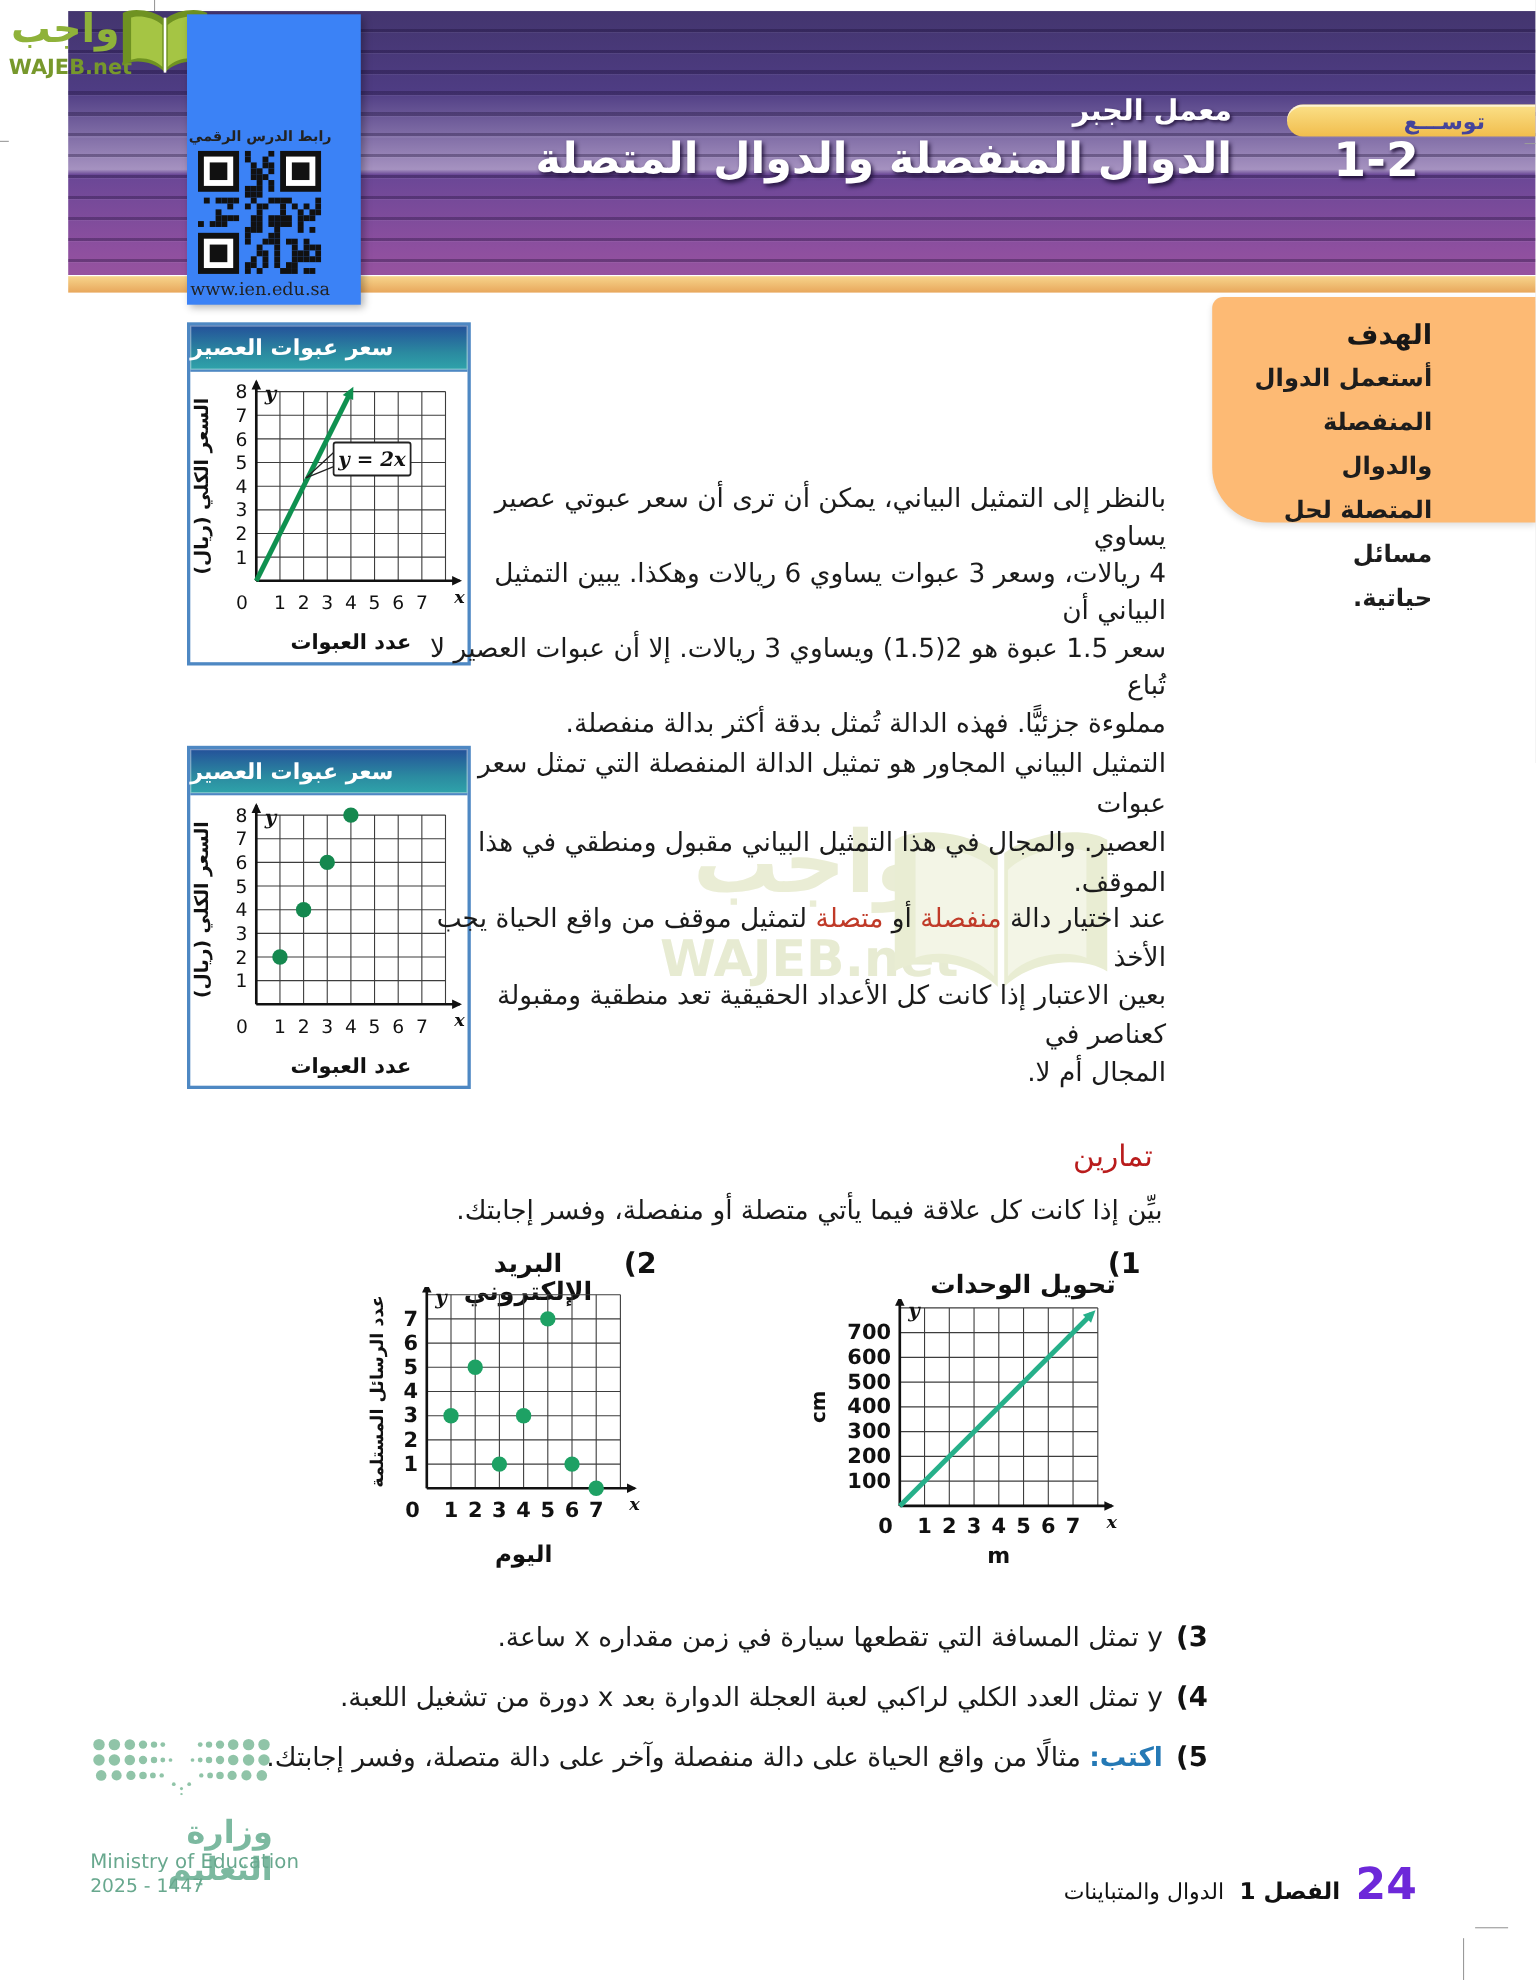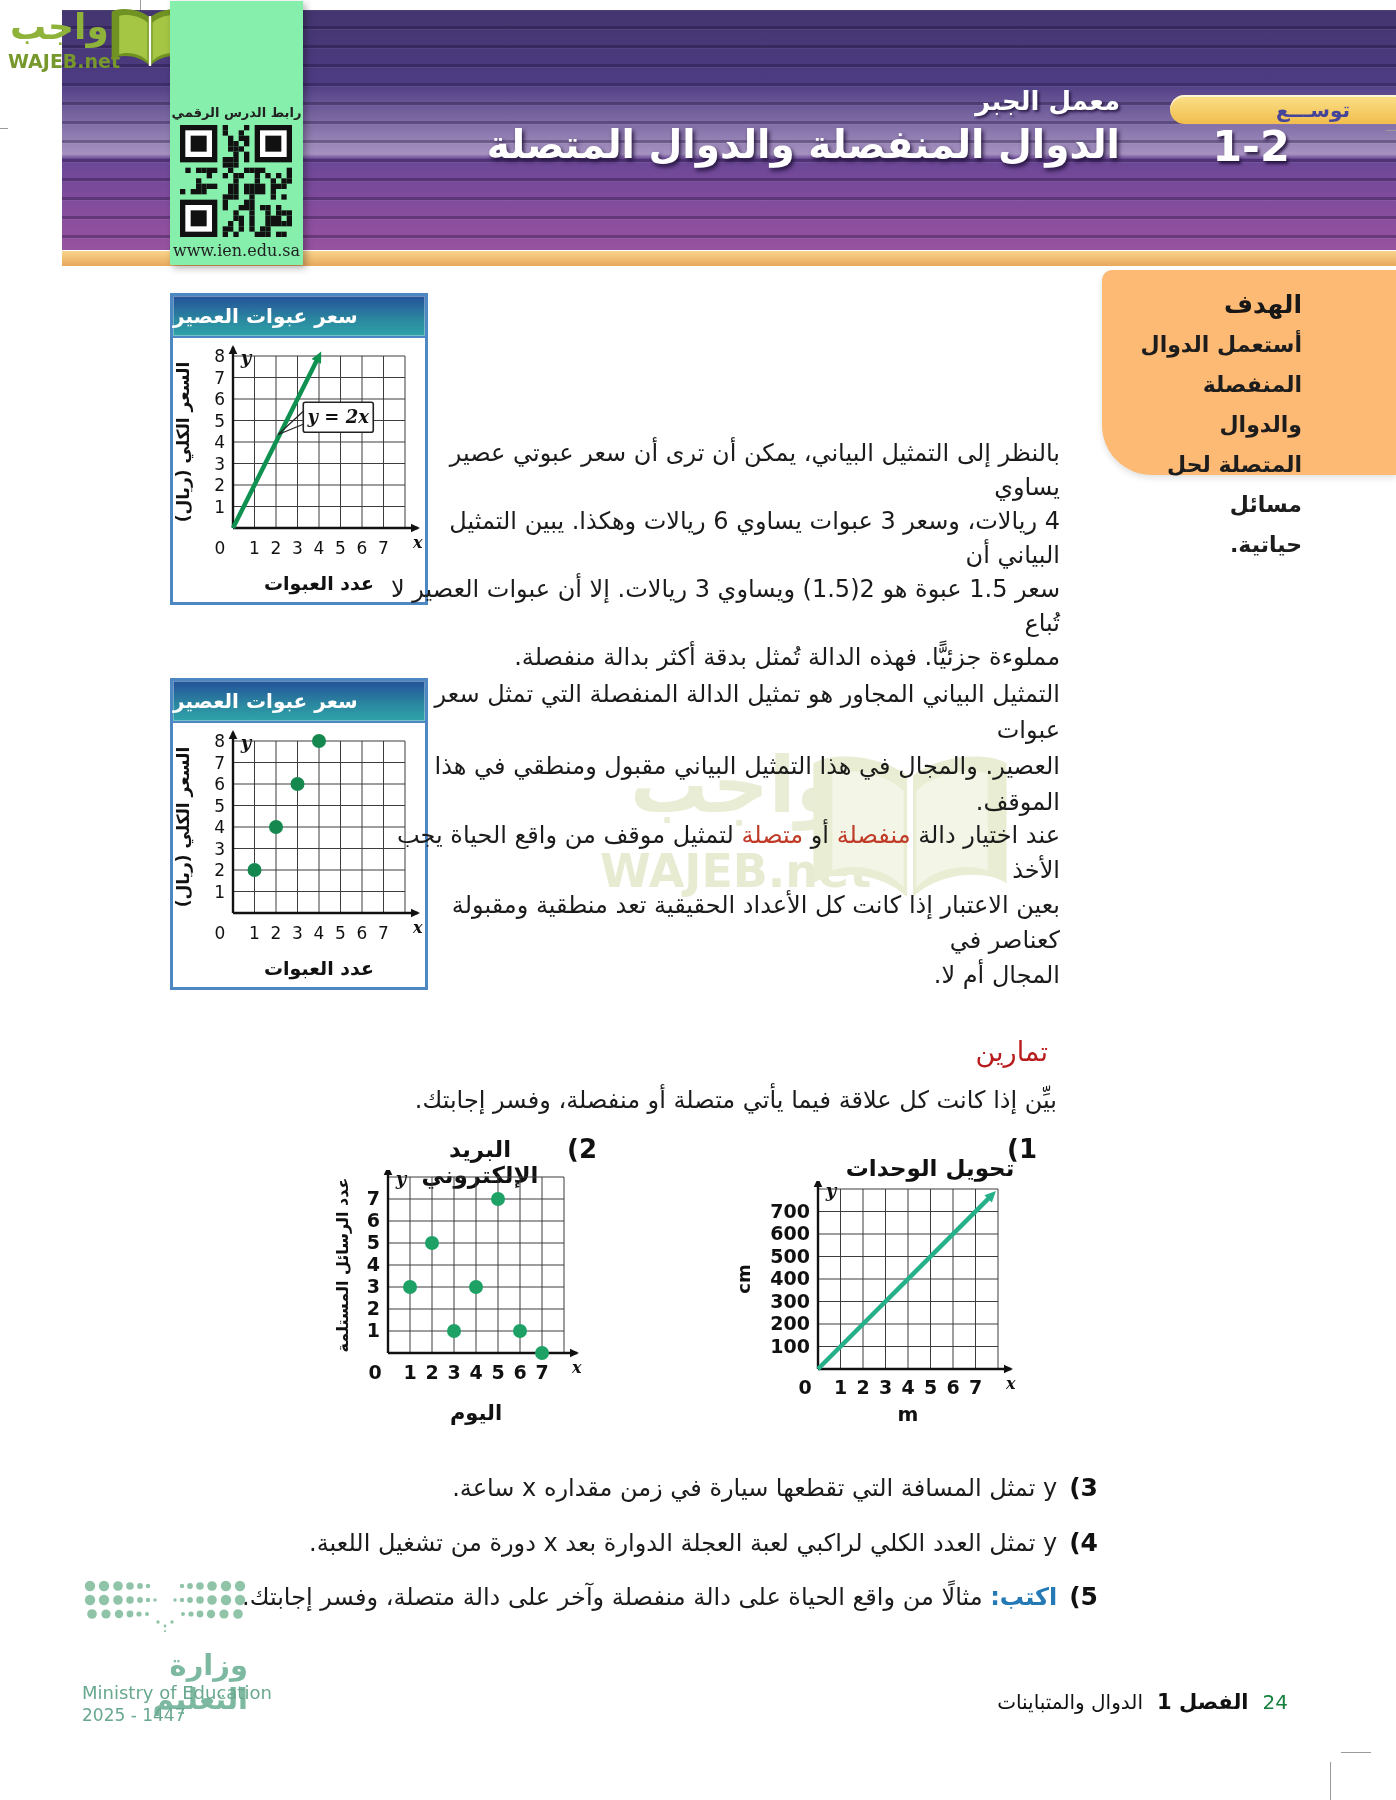--- a/index.html
+++ b/index.html
@@ -68,21 +68,21 @@
         <svg viewBox="0 0 100 84" width="100%" height="100%">
     <path d="M50 14 C38 3 13 1 4 7 L4 64 C15 57 38 59 50 72 Z" fill="#6f9222"></path>
     <path d="M50 14 C62 3 87 1 96 7 L96 64 C85 57 62 59 50 72 Z" fill="#6f9222"></path>
     <path d="M47 20 C38 11 20 9 13 12 L13 58 C23 54 39 57 47 66 Z" fill="#a5c544"></path>
     <path d="M53 20 C62 11 80 9 87 12 L87 58 C77 54 61 57 53 66 Z" fill="#a5c544"></path>
     <rect x="48.6" y="12" width="2.8" height="60" fill="#ffffff"></rect>
   </svg>
       </div>
   </div>
 
-  <div class="abs" style="left:170px;top:1px;width:133px;height:264px;background:#86efac;z-index:3;box-shadow:3px 3px 7px rgba(0,0,0,.3)">
+  <div class="abs" style="left:170px;top:13px;width:158px;height:264px;background:#3b82f6;z-index:3;box-shadow:3px 3px 7px rgba(0,0,0,.3)">
     <div class="abs" style="left:0;top:104px;width:133px;text-align:center;font-size:13px;font-weight:bold;color:#222">رابط الدرس الرقمي</div>
     <div class="abs" style="left:10px;top:124px;width:112px;height:112px">
         <svg width="112" height="112" viewBox="0 0 112 112">
           <rect x="0.00" y="64.00" width="5.33" height="5.33" fill="#111"></rect>
           <rect x="5.33" y="42.67" width="5.33" height="5.33" fill="#111"></rect>
           <rect x="10.67" y="64.00" width="5.33" height="5.33" fill="#111"></rect>
           <rect x="16.00" y="42.67" width="5.33" height="5.33" fill="#111"></rect>
           <rect x="16.00" y="53.33" width="5.33" height="5.33" fill="#111"></rect>
           <rect x="16.00" y="58.67" width="5.33" height="5.33" fill="#111"></rect>
           <rect x="16.00" y="64.00" width="5.33" height="5.33" fill="#111"></rect>
@@ -522,21 +522,21 @@
           <circle cx="83" cy="48" r="1.4"></circle>
           <circle cx="83" cy="53" r="1.1"></circle>
         </g>
       </svg>
     <div class="abs" dir="rtl" style="left:0;top:70px;width:166px;text-align:right;font-size:29px;font-weight:bold;color:#7cb9a0;letter-spacing:1px">وزارة التعليم</div>
     <div class="abs" style="left:0;top:104px;width:200px;font-size:18px;color:#68a88e">Ministry of Education</div>
     <div class="abs" dir="ltr" style="left:0;top:127px;font-size:17px;color:#68a88e">2025 - 1447</div>
   </div>
 
   <div class="abs" style="right:108px;top:1690px;display:flex;direction:rtl;align-items:baseline;gap:14px;z-index:2">
-    <span style="font-size:20px;font-weight:normal;color:#15803d">24</span>
+    <span style="font-size:40px;font-weight:bold;color:#6d28d9">24</span>
     <span style="font-size:21px;font-weight:bold;color:#111">الفصل 1</span>
     <span style="font-size:20px;color:#111">الدوال والمتباينات</span>
   </div>
 
   <div class="crop" style="left:140px;top:0;width:1px;height:10px"></div>
   <div class="crop" style="left:0;top:128px;width:8px;height:1px"></div>
   <div class="crop" style="left:1386px;top:130px;width:10px;height:1px"></div>
   <div class="crop" style="left:1330px;top:1762px;width:1px;height:38px"></div>
   <div class="crop" style="left:1341px;top:1752px;width:30px;height:1px"></div>
 

